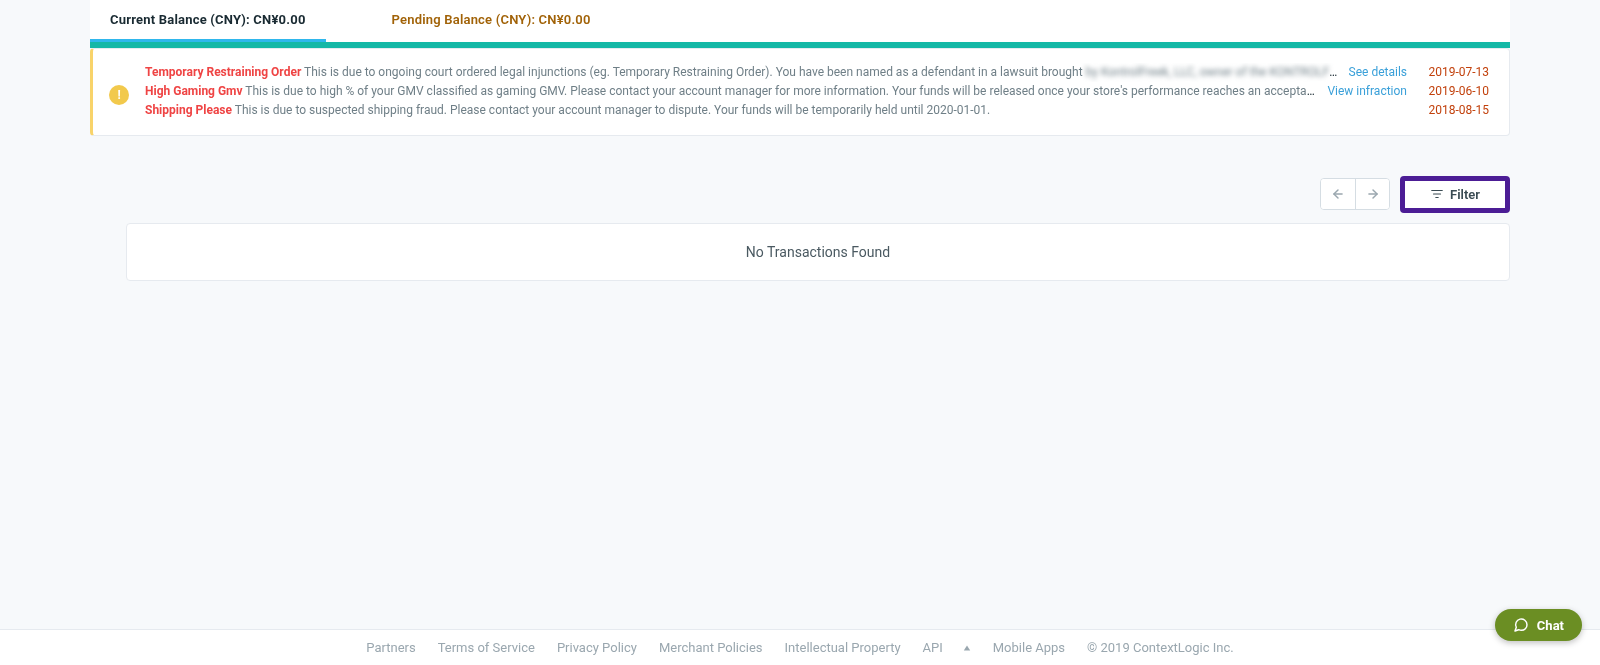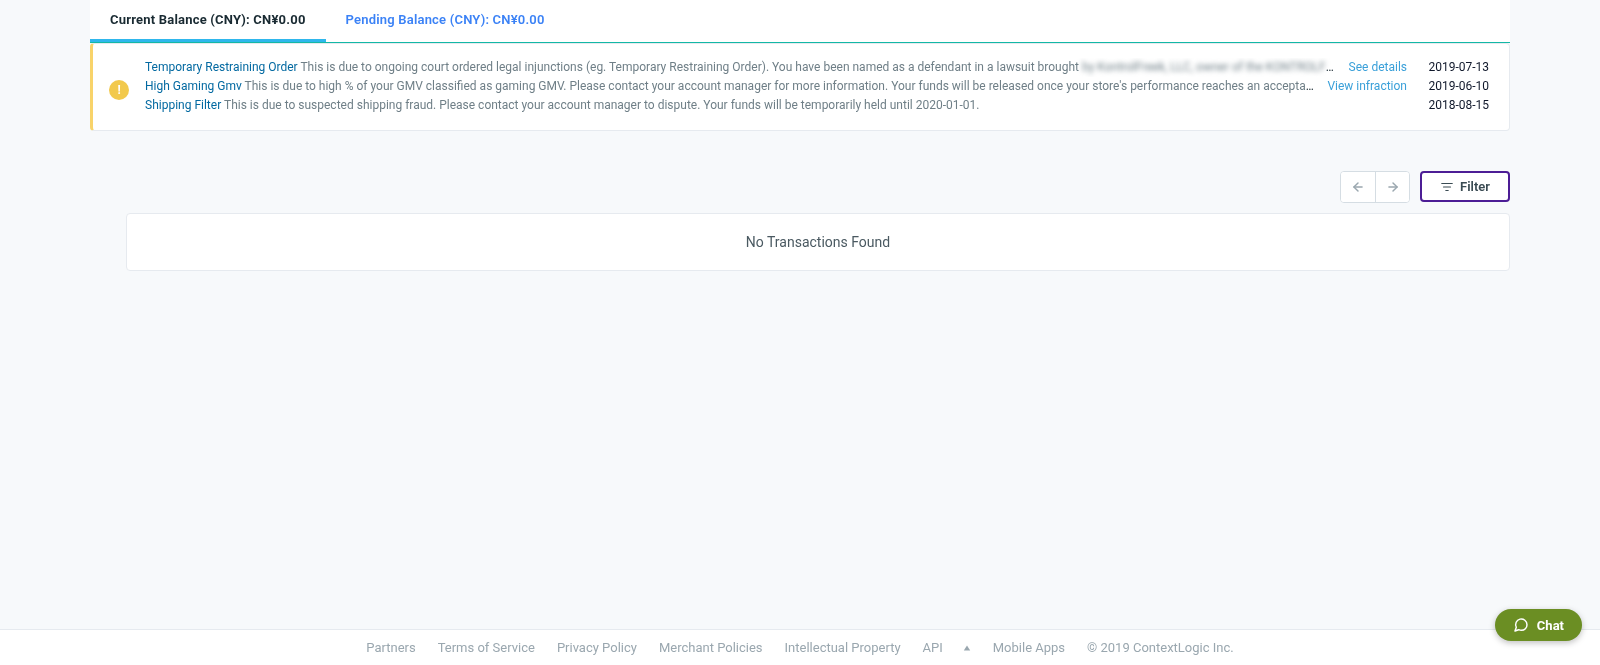--- a/index.html
+++ b/index.html
@@ -1,42 +1,42 @@
 <!DOCTYPE html>
 <html><head>
   <meta charset="utf-8">
   <style>
     * { margin: 0; padding: 0; box-sizing: border-box; }
     body { font-family: -apple-system, BlinkMacSystemFont, "Segoe UI", Roboto, Arial, sans-serif; background: #f7f9fb; color: #192a32; font-size: 13px; }
     .container { max-width: 1420px; margin: 0 auto; padding: 0 0 0 0; }
-    .tabs { background: #fff; border-bottom: 1px solid #14b8a6; display: flex; padding: 0; }
-    .tab { padding: 12px 20px; font-size: 13px; color: #3b82f6; font-weight: 600; cursor: pointer; border-bottom: 3px solid transparent; letter-spacing: 0.2px; }
+    .tabs { background: #fff; border-bottom: 6px solid #14b8a6; display: flex; padding: 0; gap: 46px; }
+    .tab { padding: 12px 20px; font-size: 13px; color: #a16207; font-weight: 600; cursor: pointer; border-bottom: 3px solid transparent; letter-spacing: 0.2px; }
     .tab.active { color: #192a32; border-bottom-color: #2fb7ec; font-weight: 700; }
     .balance-row { display: flex; align-items: center; gap: 10px; padding: 14px 0 14px 0; }
     .balance-label { font-size: 16px; font-weight: 700; color: #4a5961; }
     .badge-withheld { background: #f8e7a1; color: #6b5b20; font-size: 11px; font-weight: 600; padding: 3px 10px; border-radius: 3px; }
     .alert-card { background: #fff; border: 1px solid #e6eaef; border-left: 3px solid #f8d36a; border-radius: 4px; padding: 14px 20px 14px 16px; display: flex; align-items: flex-start; gap: 16px; position: relative; }
     .alert-icon { width: 20px; height: 20px; border-radius: 50%; background: #f2c94c; color: #fff; display: flex; align-items: center; justify-content: center; font-weight: 700; font-size: 12px; flex-shrink: 0; margin-top: 22px; }
     .alert-body { flex: 1; min-width: 0; }
     .alert-header-row { display: flex; justify-content: space-between; align-items: baseline; margin-bottom: 6px; }
     .alert-title { font-weight: 700; font-size: 13px; color: #192a32; }
     .created-header { font-weight: 600; font-size: 12px; color: #192a32; white-space: nowrap; }
     .reason-row { display: flex; justify-content: space-between; align-items: baseline; gap: 10px; font-size: 12px; line-height: 1.6; }
     .reason-left { flex: 1; min-width: 0; white-space: nowrap; overflow: hidden; text-overflow: ellipsis; }
-    .reason-name { font-weight: 400; color: #0369a1; }
+    .reason-name { font-weight: 700; color: #ef4444; }
     .reason-desc { color: #6f7f87; font-weight: 400; }
     .reason-blur { color: #6f7f87; filter: blur(2.5px); }
     .reason-link { color: #3aa0d9; font-weight: 400; white-space: nowrap; cursor: pointer; }
-    .reason-date { color: #0f172a; font-weight: 400; white-space: nowrap; min-width: 72px; text-align: right; }
+    .reason-date { color: #c2410c; font-weight: 400; white-space: nowrap; min-width: 72px; text-align: right; }
     .reason-right { display: flex; align-items: baseline; gap: 10px; flex-shrink: 0; }
     .controls-row { display: flex; justify-content: flex-end; align-items: center; gap: 10px; padding: 40px 0 10px 0; }
     .pager { display: inline-flex; border: 1px solid #d5dde3; border-radius: 4px; background: #fff; overflow: hidden; }
     .pager-btn { width: 34px; height: 30px; display: flex; align-items: center; justify-content: center; color: #9aa7af; cursor: pointer; background: #fff; }
     .pager-btn + .pager-btn { border-left: 1px solid #d5dde3; }
-    .filter-btn { display: inline-flex; align-items: center; gap: 6px; border: 2px solid #4c1d95; background: #fff; border-radius: 4px; padding: 6px 18px; color: #3a4b53; font-weight: 600; font-size: 13px; cursor: pointer; }
+    .filter-btn { display: inline-flex; align-items: center; gap: 6px; border: 5px solid #4c1d95; background: #fff; border-radius: 4px; padding: 6px 25px; color: #3a4b53; font-weight: 600; font-size: 13px; cursor: pointer; }
     .filter-icon { display: inline-flex; }
     .table-card { background: #fff; border: 1px solid #e6eaef; border-radius: 4px; padding: 20px; text-align: center; color: #4a5961; font-size: 14px; font-weight: 400; margin-left: 36px; }
     .footer { position: fixed; bottom: 0; left: 0; right: 0; border-top: 1px solid #e6eaef; background: #fff; padding: 10px 0; }
     .footer-inner { display: flex; justify-content: center; align-items: center; gap: 22px; font-size: 13px; color: #9aa7af; }
     .footer-link { color: #9aa7af; cursor: pointer; }
     .footer-api { display: inline-flex; align-items: center; gap: 20px; }
     .chat-fab { position: fixed; right: 18px; bottom: 24px; background: #6b8e23; color: #fff; border-radius: 20px; padding: 8px 18px; display: inline-flex; align-items: center; gap: 8px; font-weight: 700; font-size: 13px; cursor: pointer; box-shadow: 0 2px 6px rgba(0,0,0,0.25); }
     svg { display: block; }
   </style>
 </head>
@@ -71,21 +71,21 @@
           <span class="reason-desc">This is due to high % of your GMV classified as gaming GMV. Please contact your account manager for more information. Your funds will be released once your store's performance reaches an acceptable le…</span>
         </div>
         <div class="reason-right">
           <span class="reason-link">View infraction</span>
           <span class="reason-date">2019-06-10</span>
         </div>
       </div>
 
       <div class="reason-row">
         <div class="reason-left">
-          <span class="reason-name">Shipping Filter</span>
+          <span class="reason-name">Shipping Please</span>
           <span class="reason-desc">This is due to suspected shipping fraud. Please contact your account manager to dispute. Your funds will be temporarily held until 2020-01-01.</span>
         </div>
         <div class="reason-right">
           <span class="reason-link"></span>
           <span class="reason-date">2018-08-15</span>
         </div>
       </div>
     </div>
   </div>
 

